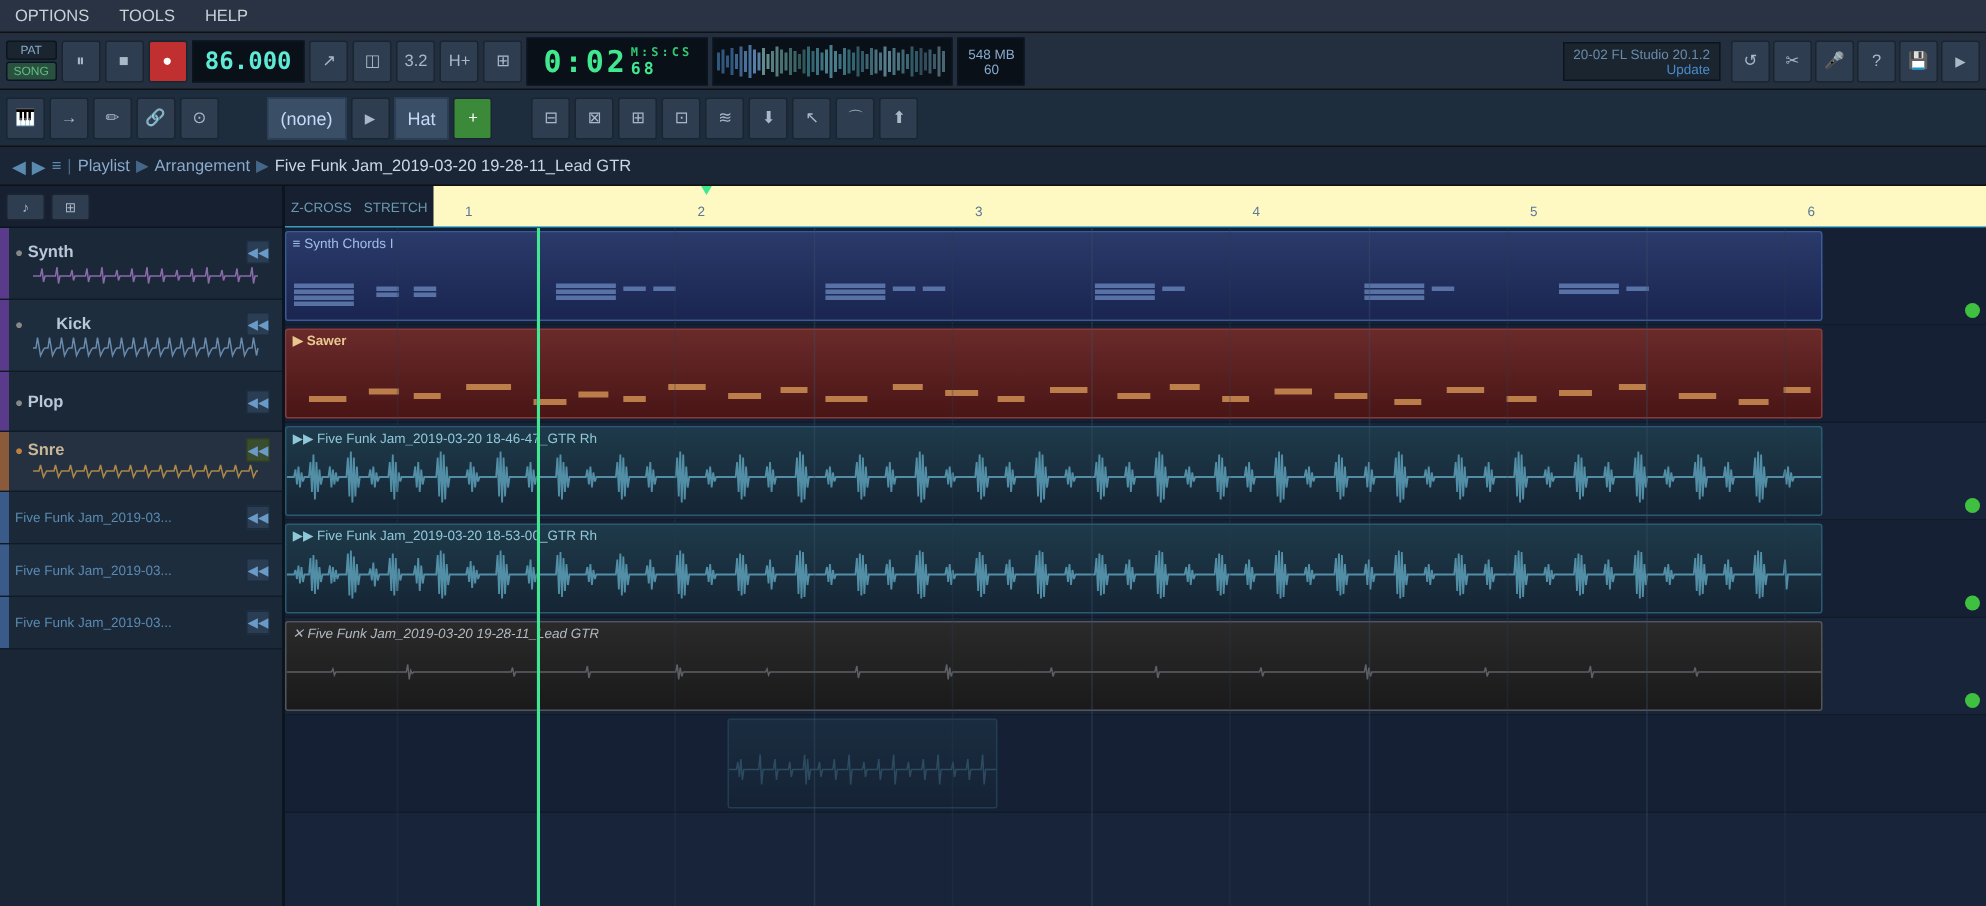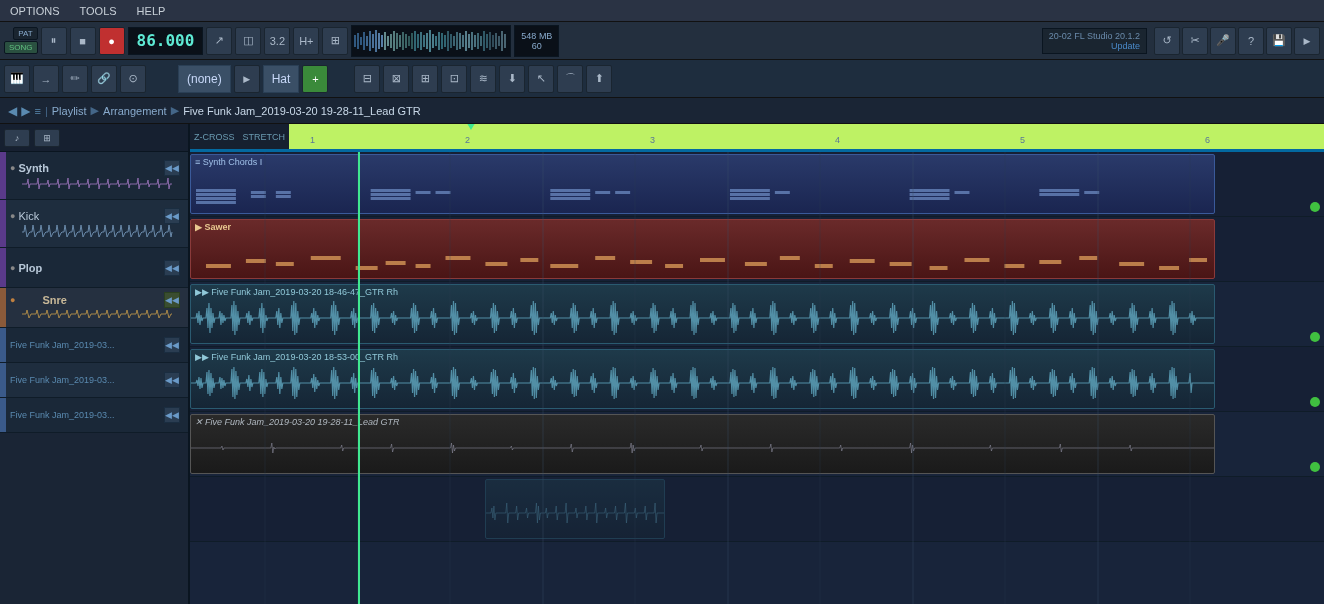--- a/index.html
+++ b/index.html
@@ -235,22 +235,22 @@
     #playlist-area {
       flex: 1;
       display: flex;
       flex-direction: column;
       background: #18243a;
       overflow: hidden;
     }
 
     #timeline-ruler {
       height: 28px;
-      background: #bef264;
-      border-bottom: 3px solid #0369a1;
+      background: #fef9c3;
+      border-bottom: 1px solid #0369a1;
       display: flex;
       align-items: flex-end;
       padding-bottom: 4px;
       position: relative;
       overflow: hidden;
     }
 
     .ruler-controls {
       display: flex;
       align-items: center;
@@ -344,37 +344,44 @@
 <body>
 
 <div id="top-menu">
   <span class="menu-item">OPTIONS</span>
   <span class="menu-item">TOOLS</span>
   <span class="menu-item">HELP</span>
 </div>
 
 <div id="toolbar1">
 
-  <div style="display:flex;flex-direction:column;gap:1px;align-items:flex-end;">
+  <div style="display:flex;flex-direction:column;gap:1px;">
     <div class="pat-label" style="height:13px;font-size:8px;">PAT</div>
     <div class="pat-label" style="height:13px;font-size:8px;background:#2a5040;color:#60c080;">SONG</div>
   </div>
 
   <div class="tb-btn">⏸</div>
   <div class="tb-btn">■</div>
   <div class="tb-btn" style="background:#c03030;color:#fff;">●</div>
 
   <div class="bpm-display">86.000</div>
 
   <div class="tb-btn">↗</div>
   <div class="tb-btn">◫</div>
   <div class="tb-btn">3.2</div>
   <div class="tb-btn">H+</div>
   <div class="tb-btn">⊞</div>
 
+  <div class="time-display">
+    <span>0:02</span>
+    <span class="time-sub">
+      <span style="font-size:8px;display:block;color:#30c870;">M:S:CS</span>
+      <span>68</span>
+    </span>
+  </div>
 
   <div class="waveform-display">
     <svg width="155" height="28" viewBox="0 0 155 28">
 
       <rect x="0" y="8" width="2" height="12" fill="#3a6a9a" opacity="0.8"></rect>
       <rect x="3" y="6" width="2" height="16" fill="#3a6a9a" opacity="0.8"></rect>
       <rect x="6" y="10" width="2" height="8" fill="#3a6a9a" opacity="0.8"></rect>
       <rect x="9" y="5" width="2" height="18" fill="#3a6a9a" opacity="0.8"></rect>
       <rect x="12" y="9" width="2" height="10" fill="#4a7aaa" opacity="0.8"></rect>
       <rect x="15" y="4" width="2" height="20" fill="#4a7aaa" opacity="0.8"></rect>
@@ -514,21 +521,21 @@
             </svg>
           </div>
         </div>
       </div>
 
       <div class="track-header" style="height:48px;">
         <div style="width:6px;background:#5a3a8a;height:100%;"></div>
         <div class="track-header-inner">
           <div class="track-top-row">
             <span style="color:#888;font-size:9px;">●</span>
-            <span style="font-size:11px;font-weight:normal;color:#b8c8d8;">Kick</span>
+            <span style="font-size:11px;font-weight:bold;color:#b8c8d8;margin-left:19px;">Kick</span>
             <div style="flex:1;"></div>
             <div class="track-mute">◀◀</div>
           </div>
           <div class="instrument-wave">
             <svg width="100%" height="15" viewBox="0 0 150 15">
               <polyline points="0,8 2,8 3,1 5,13 7,9 8,8 10,8 11,1 13,13 15,9 16,8 18,8 19,1 21,13 23,9 24,8 26,8 27,1 29,13 31,9 32,8 34,8 35,1 37,13 39,9 40,8 42,8 43,1 45,13 47,9 48,8 50,8 51,1 53,13 55,9 56,8 58,8 59,1 61,13 63,9 64,8 66,8 67,1 69,13 71,9 72,8 74,8 75,1 77,13 79,9 80,8 82,8 83,1 85,13 87,9 88,8 90,8 91,1 93,13 95,9 96,8 98,8 99,1 101,13 103,9 104,8 106,8 107,1 109,13 111,9 112,8 114,8 115,1 117,13 119,9 120,8 122,8 123,1 125,13 127,9 128,8 130,8 131,1 133,13 135,9 136,8 138,8 139,1 141,13 143,9 144,8 146,8 147,1 149,13 150,8" fill="none" stroke="#6a8aaa" stroke-width="1"></polyline>
             </svg>
           </div>
         </div>
       </div>
@@ -543,21 +550,21 @@
             <div class="track-mute">◀◀</div>
           </div>
         </div>
       </div>
 
       <div class="track-header" style="height:40px;background:#253040;">
         <div style="width:6px;background:#8a5a3a;height:100%;"></div>
         <div class="track-header-inner">
           <div class="track-top-row">
             <span style="color:#c08040;font-size:9px;">●</span>
-            <span style="font-size:11px;font-weight:bold;color:#c8b898;margin-left:24px;">Snre</span>
+            <span style="font-size:11px;font-weight:bold;color:#c8b898;">Snre</span>
             <div style="flex:1;"></div>
             <div class="track-mute" style="background:#3a4d30;border-color:#2a4020;">◀◀</div>
           </div>
           <div class="instrument-wave">
             <svg width="100%" height="12" viewBox="0 0 150 12">
               <polyline points="0,6 4,6 5,2 7,10 9,6 14,6 15,2 17,10 19,6 24,6 25,2 27,10 29,6 34,6 35,2 37,10 39,6 44,6 45,2 47,10 49,6 54,6 55,2 57,10 59,6 64,6 65,2 67,10 69,6 74,6 75,2 77,10 79,6 84,6 85,2 87,10 89,6 94,6 95,2 97,10 99,6 104,6 105,2 107,10 109,6 114,6 115,2 117,10 119,6 124,6 125,2 127,10 129,6 134,6 135,2 137,10 139,6 144,6 145,2 147,10 149,6 150,6" fill="none" stroke="#aa8848" stroke-width="1"></polyline>
             </svg>
           </div>
         </div>
       </div>

